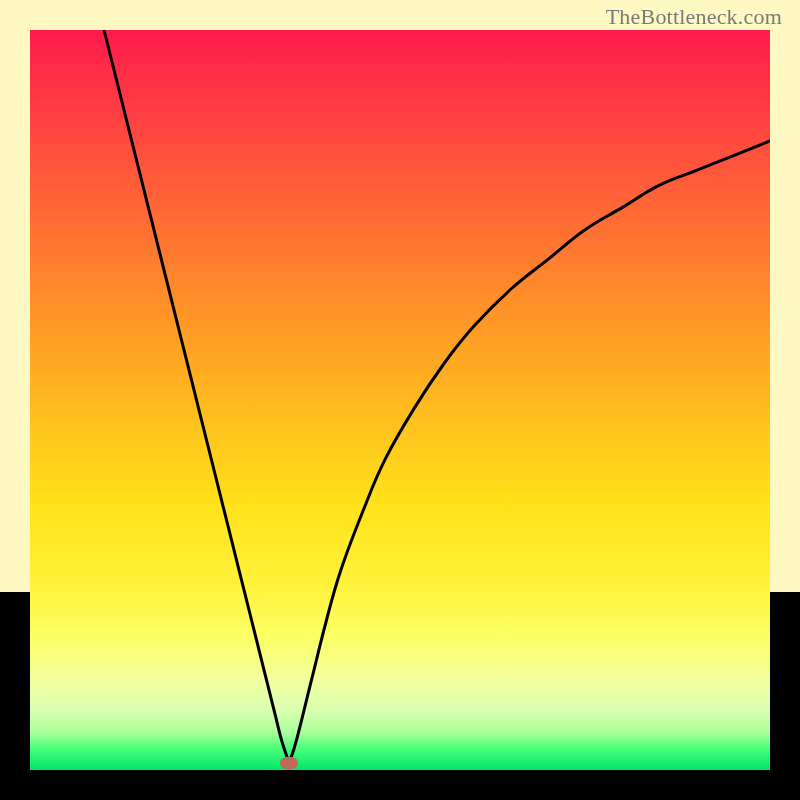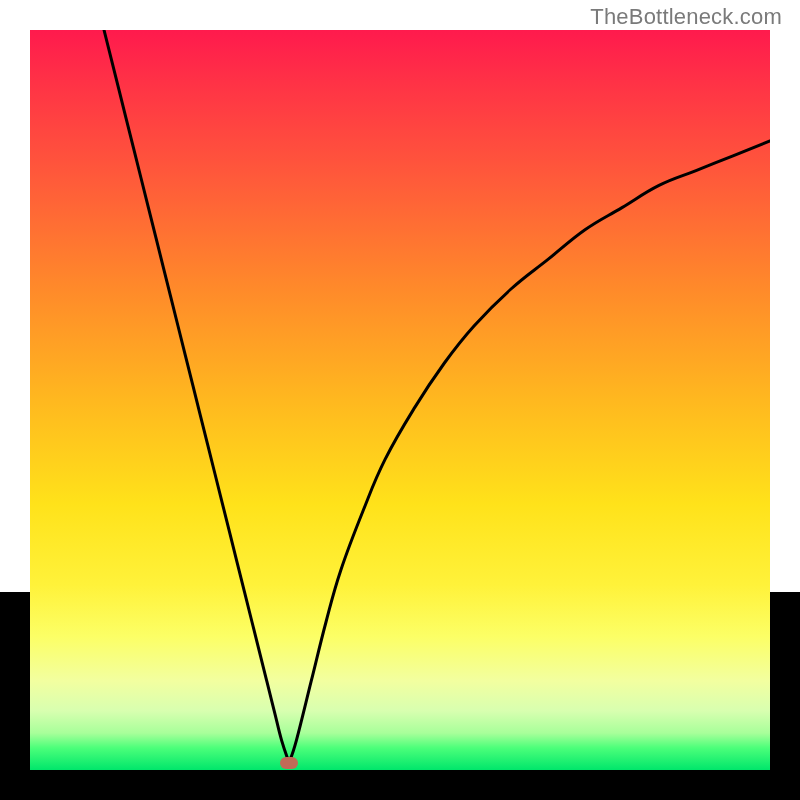--- a/index.html
+++ b/index.html
@@ -8,21 +8,22 @@
     width: 800px;
     height: 800px;
     background: #000;
     font-family: Arial, Helvetica, sans-serif;
     overflow: hidden;
   }
   .outer {
     position: relative;
     width: 800px;
     height: 592px;
-    background: #ffffff;
+    background: #fef9c3;
+    font-family: Liberation Serif, serif;
   }
   .plot {
     position: absolute;
     left: 30px;
     top: 30px;
     width: 740px;
     height: 740px;
     
     background: linear-gradient(
       to bottom,

